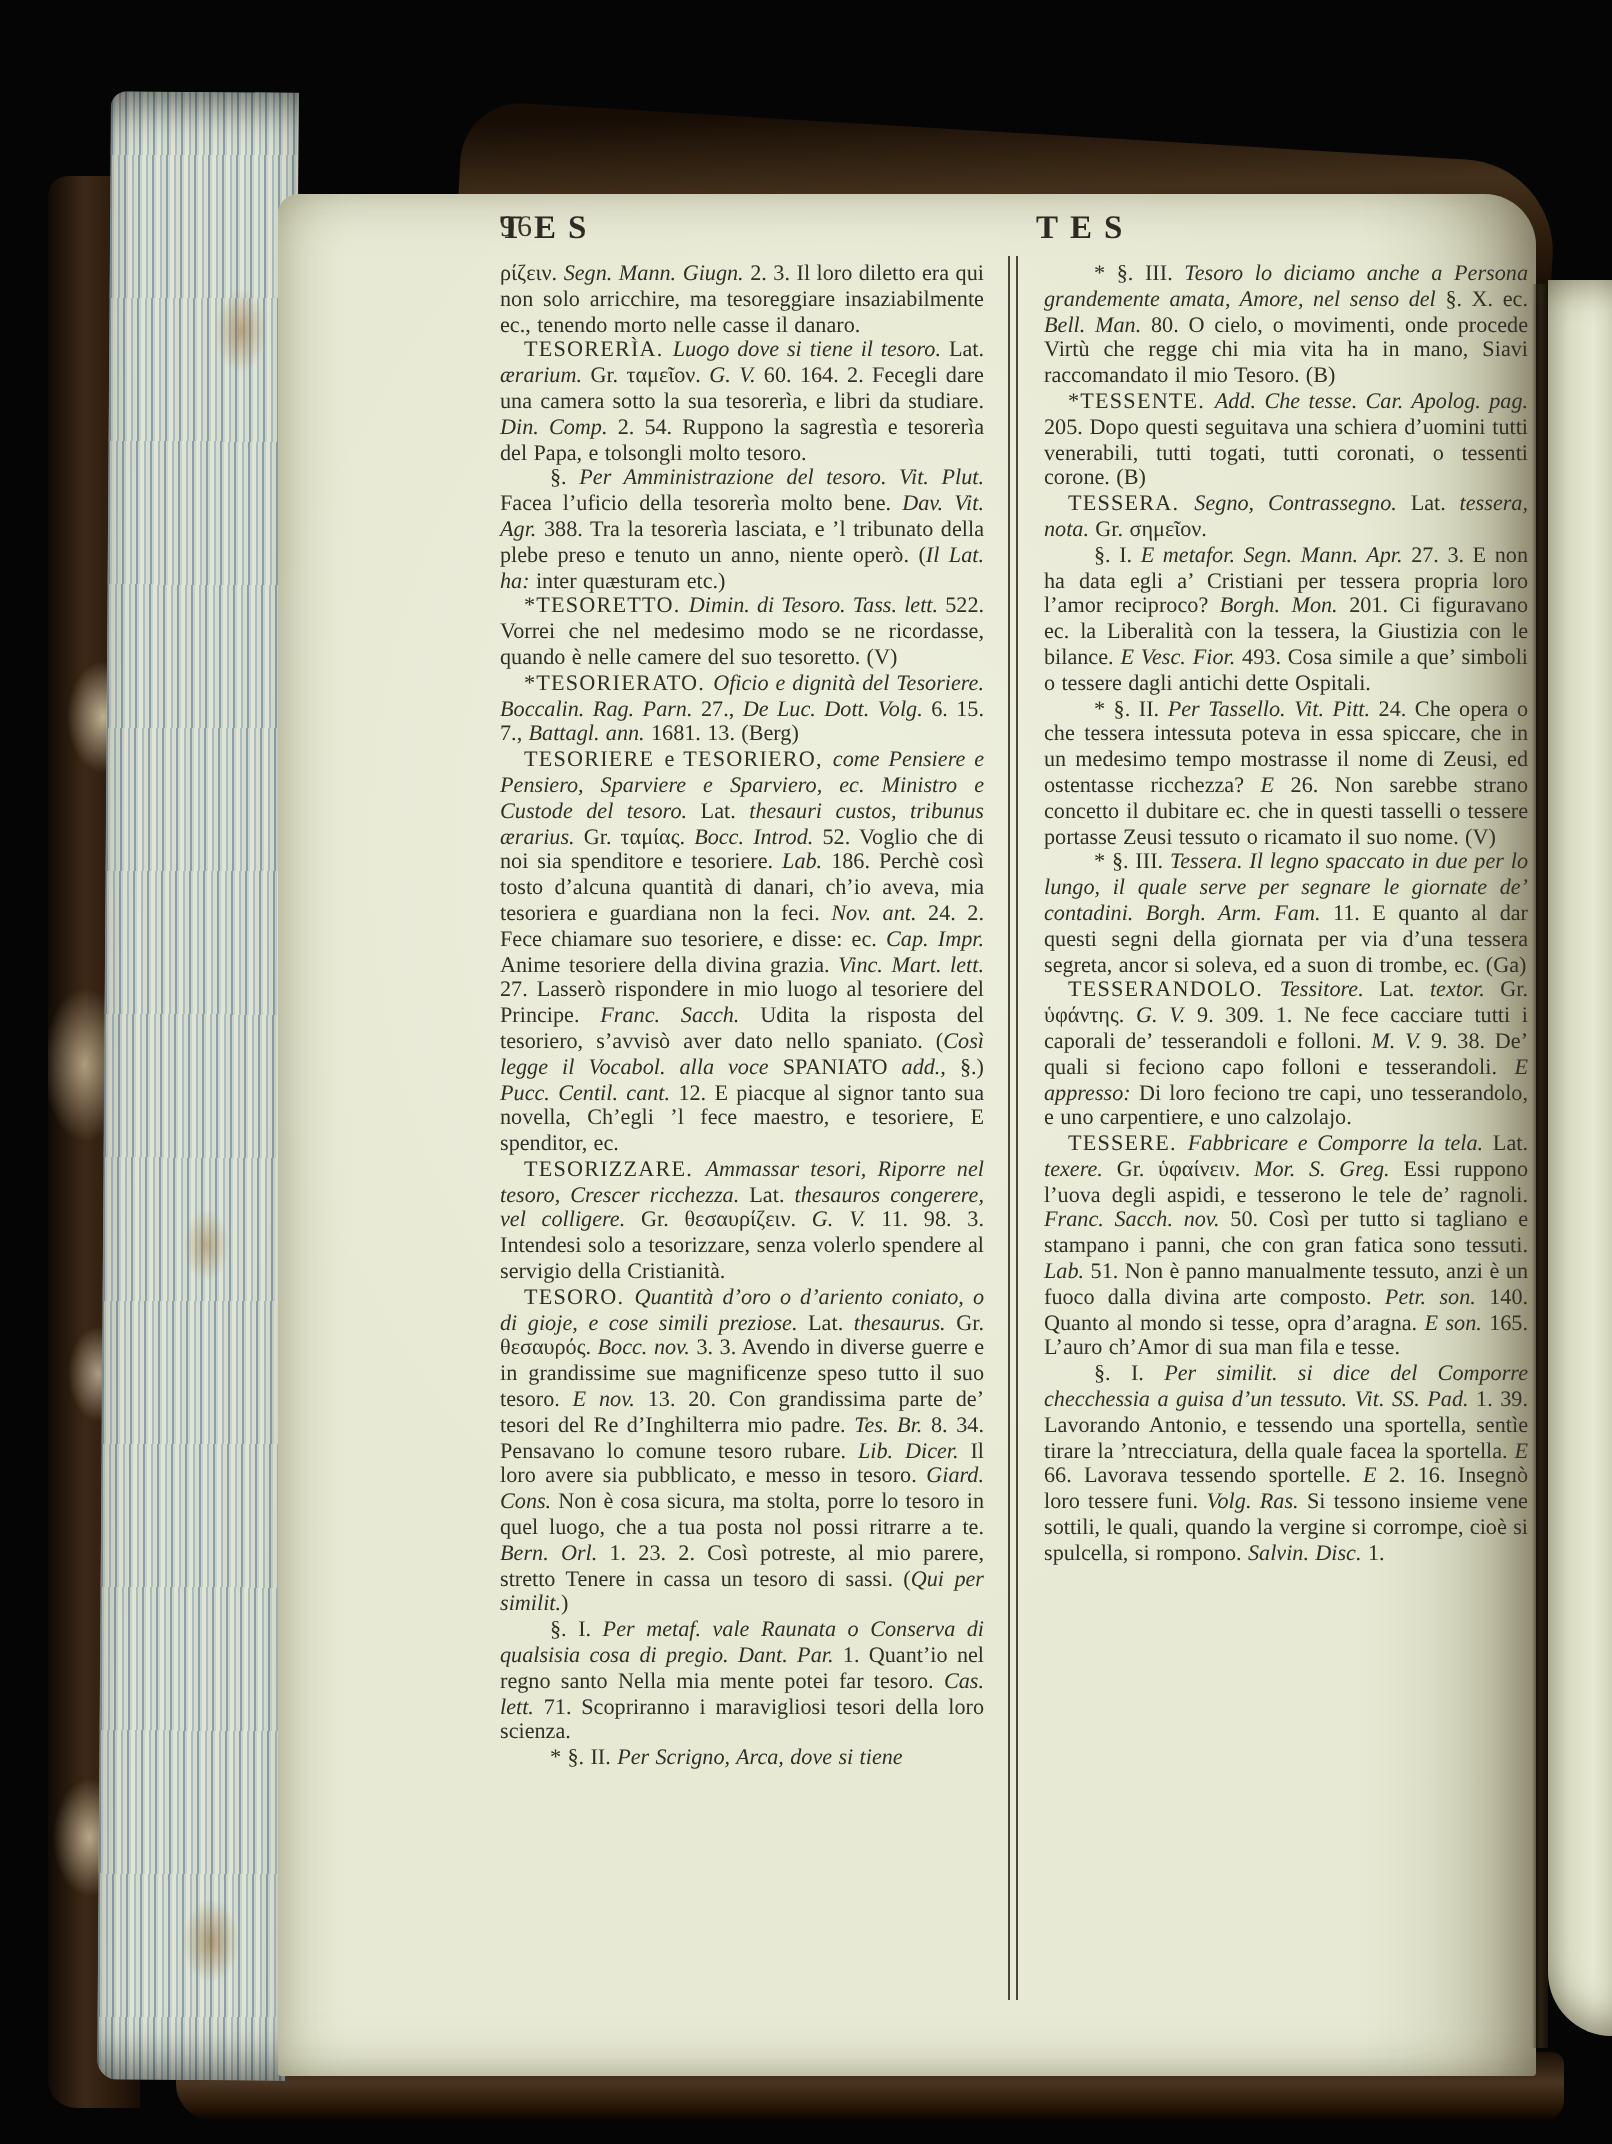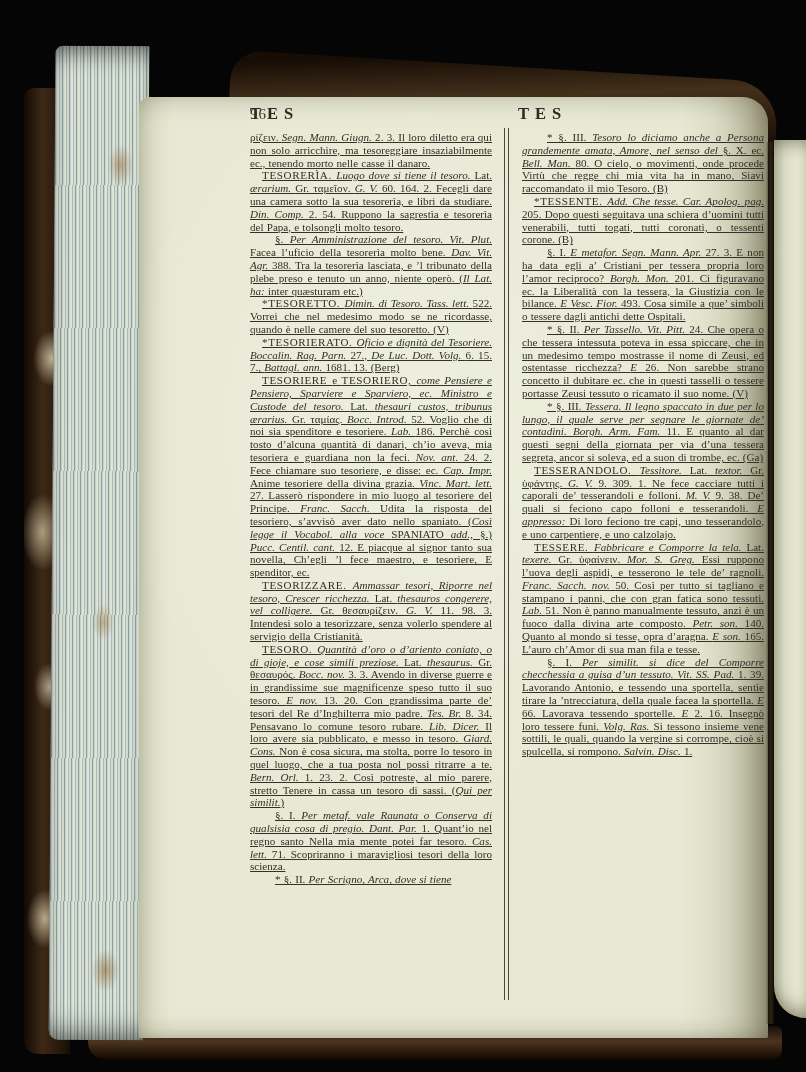--- a/index.html
+++ b/index.html
@@ -49,21 +49,21 @@
     border-radius:0 0 0 46px;
     box-shadow:inset 0 -16px 18px -10px rgba(60,50,28,.5),inset 0 14px 16px -10px rgba(60,50,28,.45);}
 
   
   .content{position:absolute;left:111px;top:7px;width:514px;color:#35312a;}
   .header-row{position:relative;height:27px;}
   .pageno{position:absolute;left:0;top:2px;font-size:15px;letter-spacing:1px;color:#3a362c;}
   .rhead{position:absolute;top:0;width:246px;text-align:left;font-weight:700;
          font-size:16.5px;letter-spacing:6px;color:#2e2a23;}
   .rhead.l{left:0}.rhead.r{left:268px}
-  .cols{position:relative;display:flex;gap:30px;text-decoration:underline;}
+  .cols{position:relative;display:flex;gap:30px;}
   .divider{position:absolute;left:254px;top:-3px;height:872px;width:3px;
     border-left:1px solid #4b473b;border-right:1px solid #4b473b;}
   .col{width:246px;text-align:justify;font-size:11.1px;line-height:12.8px;
        color:#332f27;word-spacing:.4px;}
   .col p{margin:0;}
   .col p.i1{text-indent:12px;}
   .col p.i2{text-indent:25px;}
   .s-i{font-style:italic;}
   .s-c{letter-spacing:.6px;}
 </style>
@@ -92,20 +92,21 @@
           <p class="i1"><span class="s-c">*TESORIERATO. </span><span class="s-i">Oficio e dignità del Tesoriere. Boccalin. Rag. Parn. </span><span>27., </span><span class="s-i">De Luc. Dott. Volg. </span><span>6. 15. 7., </span><span class="s-i">Battagl. ann. </span><span>1681. 13. (Berg)</span></p>
           <p class="i1"><span class="s-c">TESORIERE </span><span>e </span><span class="s-c">TESORIERO, </span><span class="s-i">come Pensiere e Pensiero, Sparviere e Sparviero, ec. Ministro e Custode del tesoro. </span><span>Lat. </span><span class="s-i">thesauri custos, tribunus ærarius. </span><span>Gr. ταμίας. </span><span class="s-i">Bocc. Introd. </span><span>52. Voglio che di noi sia spenditore e tesoriere. </span><span class="s-i">Lab. </span><span>186. Perchè così tosto d’alcuna quantità di danari, ch’io aveva, mia tesoriera e guardiana non la feci. </span><span class="s-i">Nov. ant. </span><span>24. 2. Fece chiamare suo tesoriere, e disse: ec. </span><span class="s-i">Cap. Impr. </span><span>Anime tesoriere della divina grazia. </span><span class="s-i">Vinc. Mart. lett. </span><span>27. Lasserò rispondere in mio luogo al tesoriere del Principe. </span><span class="s-i">Franc. Sacch. </span><span>Udita la risposta del tesoriero, s’avvisò aver dato nello spaniato. (</span><span class="s-i">Così legge il Vocabol. alla voce </span><span>SPANIATO </span><span class="s-i">add., </span><span>§.) </span><span class="s-i">Pucc. Centil. cant. </span><span>12. E piacque al signor tanto sua novella, Ch’egli ’l fece maestro, e tesoriere, E spenditor, ec.</span></p>
           <p class="i1"><span class="s-c">TESORIZZARE. </span><span class="s-i">Ammassar tesori, Riporre nel tesoro, Crescer ricchezza. </span><span>Lat. </span><span class="s-i">thesauros congerere, vel colligere. </span><span>Gr. θεσαυρίζειν. </span><span class="s-i">G. V. </span><span>11. 98. 3. Intendesi solo a tesorizzare, senza volerlo spendere al servigio della Cristianità.</span></p>
           <p class="i1"><span class="s-c">TESORO. </span><span class="s-i">Quantità d’oro o d’ariento coniato, o di gioje, e cose simili preziose. </span><span>Lat. </span><span class="s-i">thesaurus. </span><span>Gr. θεσαυρός. </span><span class="s-i">Bocc. nov. </span><span>3. 3. Avendo in diverse guerre e in grandissime sue magnificenze speso tutto il suo tesoro. </span><span class="s-i">E nov. </span><span>13. 20. Con grandissima parte de’ tesori del Re d’Inghilterra mio padre. </span><span class="s-i">Tes. Br. </span><span>8. 34. Pensavano lo comune tesoro rubare. </span><span class="s-i">Lib. Dicer. </span><span>Il loro avere sia pubblicato, e messo in tesoro. </span><span class="s-i">Giard. Cons. </span><span>Non è cosa sicura, ma stolta, porre lo tesoro in quel luogo, che a tua posta nol possi ritrarre a te. </span><span class="s-i">Bern. Orl. </span><span>1. 23. 2. Così potreste, al mio parere, stretto Tenere in cassa un tesoro di sassi. (</span><span class="s-i">Qui per similit.</span><span>)</span></p>
           <p class="i2"><span>§. I. </span><span class="s-i">Per metaf. vale Raunata o Conserva di qualsisia cosa di pregio. Dant. Par. </span><span>1. Quant’io nel regno santo Nella mia mente potei far tesoro. </span><span class="s-i">Cas. lett. </span><span>71. Scopriranno i maravigliosi tesori della loro scienza.</span></p>
           <p class="i2"><span>* §. II. </span><span class="s-i">Per Scrigno, Arca, dove si tiene</span></p>
         </div>
       <div class="col">
           <p class="i2"><span>* §. III. </span><span class="s-i">Tesoro lo diciamo anche a Persona grandemente amata, Amore, nel senso del </span><span>§. X. ec. </span><span class="s-i">Bell. Man. </span><span>80. O cielo, o movimenti, onde procede Virtù che regge chi mia vita ha in mano, Siavi raccomandato il mio Tesoro. (B)</span></p>
           <p class="i1"><span class="s-c">*TESSENTE. </span><span class="s-i">Add. Che tesse. Car. Apolog. pag. </span><span>205. Dopo questi seguitava una schiera d’uomini tutti venerabili, tutti togati, tutti coronati, o tessenti corone. (B)</span></p>
+          <p class="i1"><span class="s-c">TESSERA. </span><span class="s-i">Segno, Contrassegno. </span><span>Lat. </span><span class="s-i">tessera, nota. </span><span>Gr. σημεῖον.</span></p>
           <p class="i2"><span>§. I. </span><span class="s-i">E metafor. Segn. Mann. Apr. </span><span>27. 3. E non ha data egli a’ Cristiani per tessera propria loro l’amor reciproco? </span><span class="s-i">Borgh. Mon. </span><span>201. Ci figuravano ec. la Liberalità con la tessera, la Giustizia con le bilance. </span><span class="s-i">E Vesc. Fior. </span><span>493. Cosa simile a que’ simboli o tessere dagli antichi dette Ospitali.</span></p>
           <p class="i2"><span>* §. II. </span><span class="s-i">Per Tassello. Vit. Pitt. </span><span>24. Che opera o che tessera intessuta poteva in essa spiccare, che in un medesimo tempo mostrasse il nome di Zeusi, ed ostentasse ricchezza? </span><span class="s-i">E </span><span>26. Non sarebbe strano concetto il dubitare ec. che in questi tasselli o tessere portasse Zeusi tessuto o ricamato il suo nome. (V)</span></p>
           <p class="i2"><span>* §. III. </span><span class="s-i">Tessera. Il legno spaccato in due per lo lungo, il quale serve per segnare le giornate de’ contadini. Borgh. Arm. Fam. </span><span>11. E quanto al dar questi segni della giornata per via d’una tessera segreta, ancor si soleva, ed a suon di trombe, ec. (Ga)</span></p>
           <p class="i1"><span class="s-c">TESSERANDOLO. </span><span class="s-i">Tessitore. </span><span>Lat. </span><span class="s-i">textor. </span><span>Gr. ὑφάντης. </span><span class="s-i">G. V. </span><span>9. 309. 1. Ne fece cacciare tutti i caporali de’ tesserandoli e folloni. </span><span class="s-i">M. V. </span><span>9. 38. De’ quali si feciono capo folloni e tesserandoli. </span><span class="s-i">E appresso: </span><span>Di loro feciono tre capi, uno tesserandolo, e uno carpentiere, e uno calzolajo.</span></p>
           <p class="i1"><span class="s-c">TESSERE. </span><span class="s-i">Fabbricare e Comporre la tela. </span><span>Lat. </span><span class="s-i">texere. </span><span>Gr. ὑφαίνειν. </span><span class="s-i">Mor. S. Greg. </span><span>Essi ruppono l’uova degli aspidi, e tesserono le tele de’ ragnoli. </span><span class="s-i">Franc. Sacch. nov. </span><span>50. Così per tutto si tagliano e stampano i panni, che con gran fatica sono tessuti. </span><span class="s-i">Lab. </span><span>51. Non è panno manualmente tessuto, anzi è un fuoco dalla divina arte composto. </span><span class="s-i">Petr. son. </span><span>140. Quanto al mondo si tesse, opra d’aragna. </span><span class="s-i">E son. </span><span>165. L’auro ch’Amor di sua man fila e tesse.</span></p>
           <p class="i2"><span>§. I. </span><span class="s-i">Per similit. si dice del Comporre checchessia a guisa d’un tessuto. Vit. SS. Pad. </span><span>1. 39. Lavorando Antonio, e tessendo una sportella, sentìe tirare la ’ntrecciatura, della quale facea la sportella. </span><span class="s-i">E </span><span>66. Lavorava tessendo sportelle. </span><span class="s-i">E </span><span>2. 16. Insegnò loro tessere funi. </span><span class="s-i">Volg. Ras. </span><span>Si tessono insieme vene sottili, le quali, quando la vergine si corrompe, cioè si spulcella, si rompono. </span><span class="s-i">Salvin. Disc. </span><span>1.</span></p>
         </div>
     </div>
   </div>
 </div>

